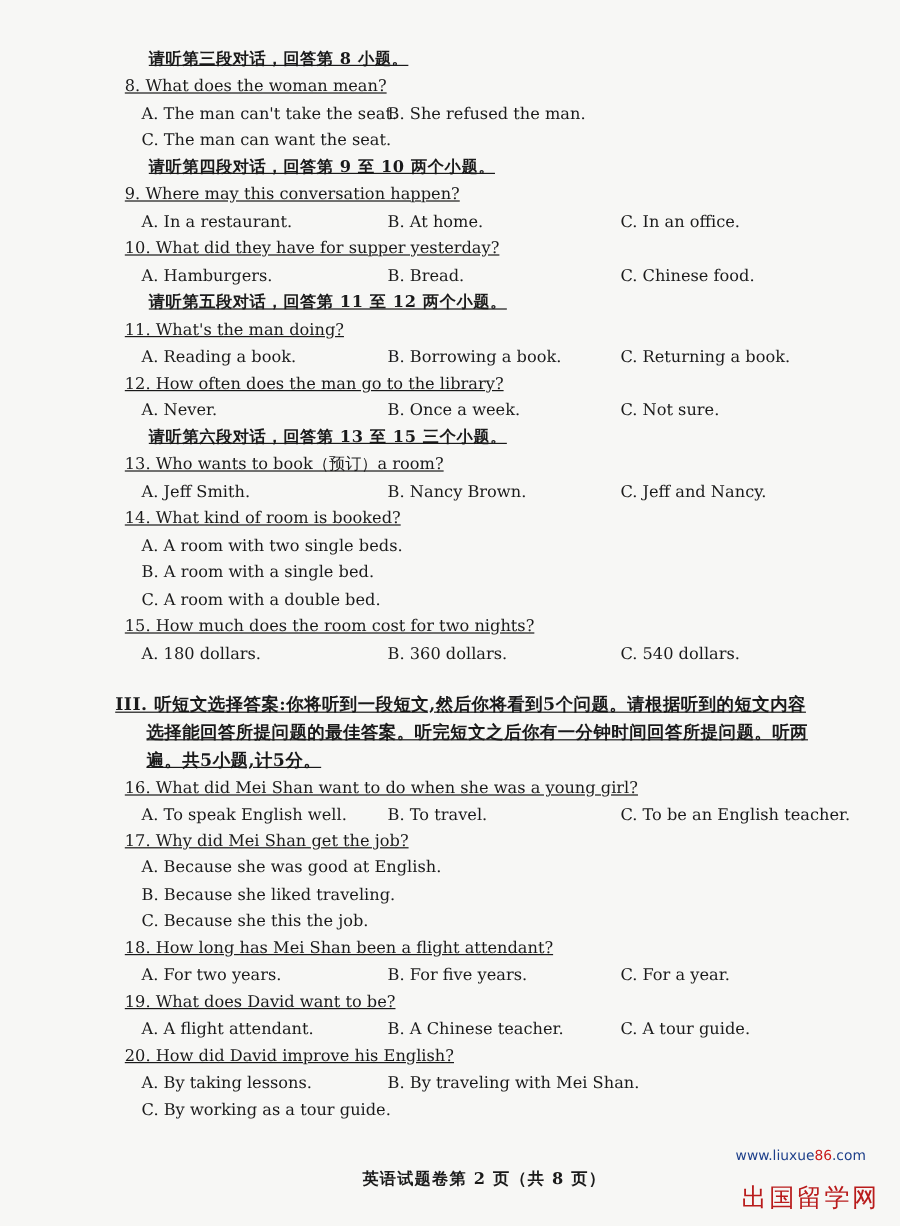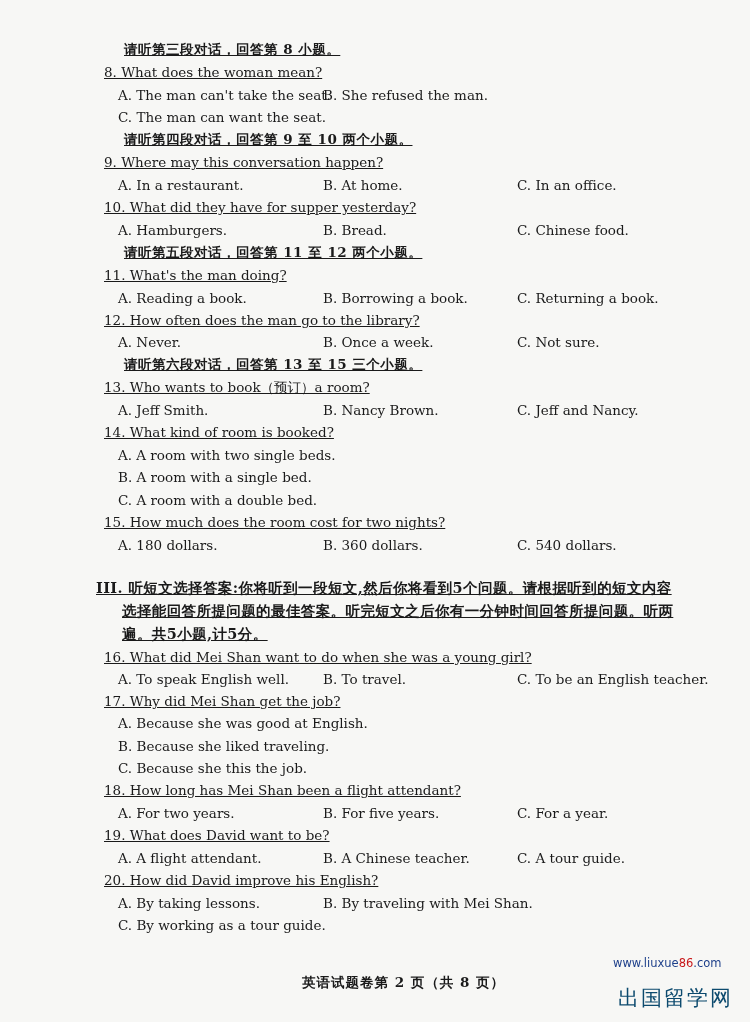--- a/index.html
+++ b/index.html
@@ -7,21 +7,21 @@
     width: 750px; height: 1022px; position: relative; overflow: hidden;
     background: #f7f7f5;
     font-family: "DejaVu Serif", "Liberation Serif", serif;
     color: #1a1a1a;
   }
   .line { position: absolute; font-size: 13.5px; line-height: 18px; white-space: nowrap; text-decoration: underline; }
   .cn { font-weight: bold; letter-spacing: 0.5px; }
   .sec { font-size: 14.5px; font-weight: bold; letter-spacing: 0.4px; }
   .opt { position: absolute; font-size: 13.5px; line-height: 18px; white-space: nowrap; }
   .footer { position: absolute; left: 302px; top: 974px; font-size: 13.5px; font-weight: bold; letter-spacing: 1px; text-align: center; }
-  .wm-cn { position: absolute; left: 618px; top: 984px; font-family: "DejaVu Sans", sans-serif; font-size: 21px; color: #0c4a6e; letter-spacing: 2px; }
+  .wm-cn { position: absolute; left: 618px; top: 984px; font-family: "DejaVu Sans", sans-serif; font-size: 21px; color: #b91c1c; letter-spacing: 2px; }
   .wm-url { position: absolute; left: 613px; top: 956px; font-family: "DejaVu Sans", sans-serif; font-size: 11.5px; color: #1d3f8a; font-weight: normal; }
   .wm-url .red { color: #c8181a; }
 </style>
 </head>
 <body>
 
 <div class="line cn" style="left:124px;top:40px">请听第三段对话，回答第 8 小题。</div>
 <div class="line" style="left:104px;top:63px">8.  What does the woman mean?</div>
 <div class="opt" style="left:118px;top:86px">A.  The man can't take the seat.</div>
 <div class="opt" style="left:323px;top:86px">B.  She refused the man.</div>

